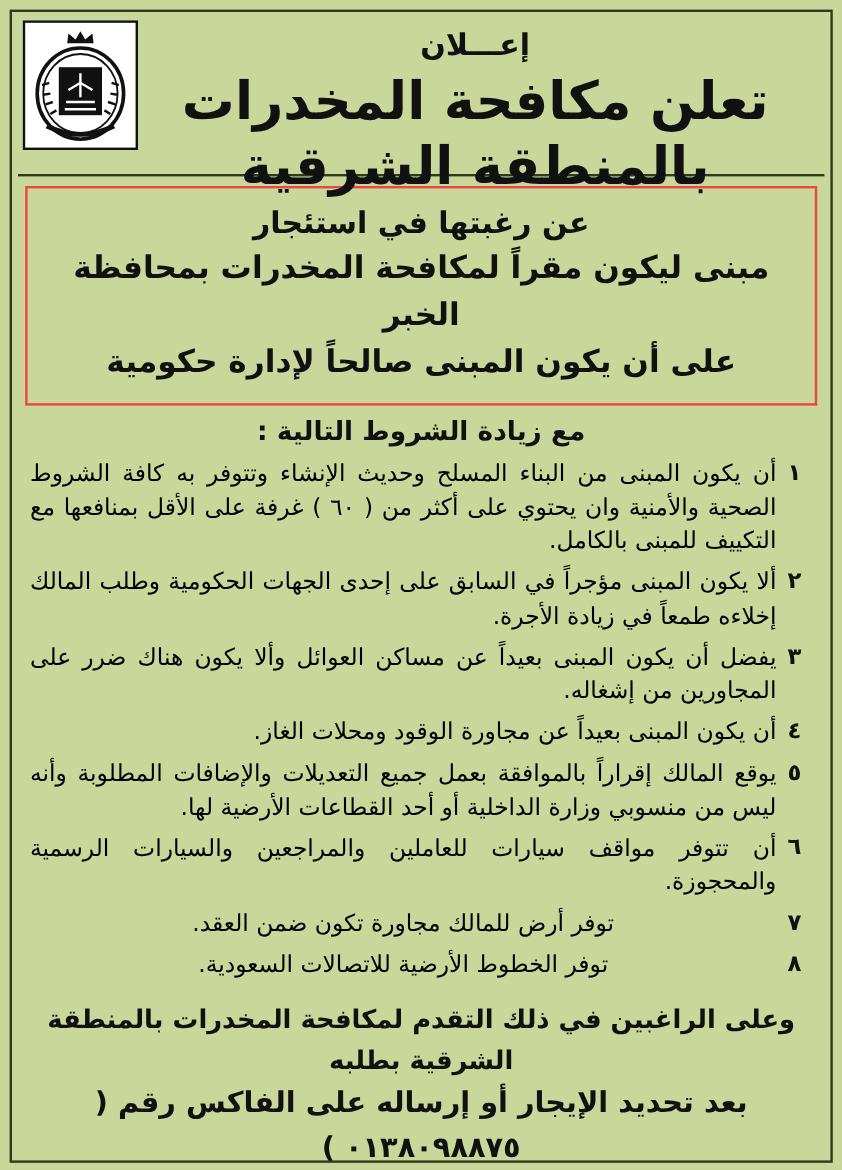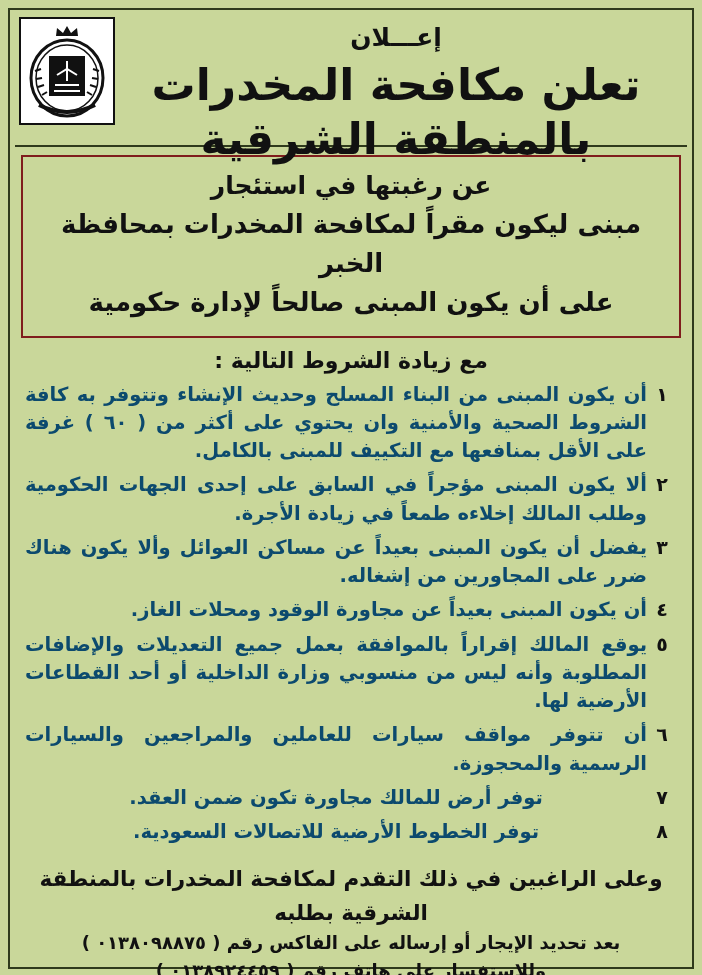--- a/index.html
+++ b/index.html
@@ -69,21 +69,21 @@
     font-size: 44px;
     font-weight: bold;
     line-height: 1.22;
     margin-top: 6px;
     color: #111;
   }
 
   
   .subject-box {
     margin: 8px 6px 0 6px;
-    border: 2px solid #7f1d1d;
+    border: 2px solid #ef4444;
     padding: 10px 12px 14px 12px;
     text-align: center;
   }
   .subject-line {
     font-size: 25px;
     font-weight: bold;
     line-height: 1.5;
     color: #111;
   }
   .subject-line.big {
@@ -117,34 +117,34 @@
     flex: 0 0 30px;
     font-size: 19px;
     font-weight: bold;
     text-align: center;
     padding-top: 2px;
     color: #111;
   }
   .cond-text {
     flex: 1 1 auto;
     font-size: 19.5px;
-    font-weight: bold;
+    font-weight: normal;
     line-height: 1.45;
     text-align: justify;
     text-align-last: right;
-    color: #0c4a6e;
+    color: #000000;
   }
 
   
   .footer {
     margin: 10px 8px 2px 8px;
     text-align: center;
   }
   .footer-line {
-    font-size: 18px;
+    font-size: 24px;
     font-weight: bold;
     line-height: 1.55;
     color: #111;
   }
   .footer-line.first { font-size: 21.5px; }
 </style>
 </head>
 <body>
 
 <div class="page">

